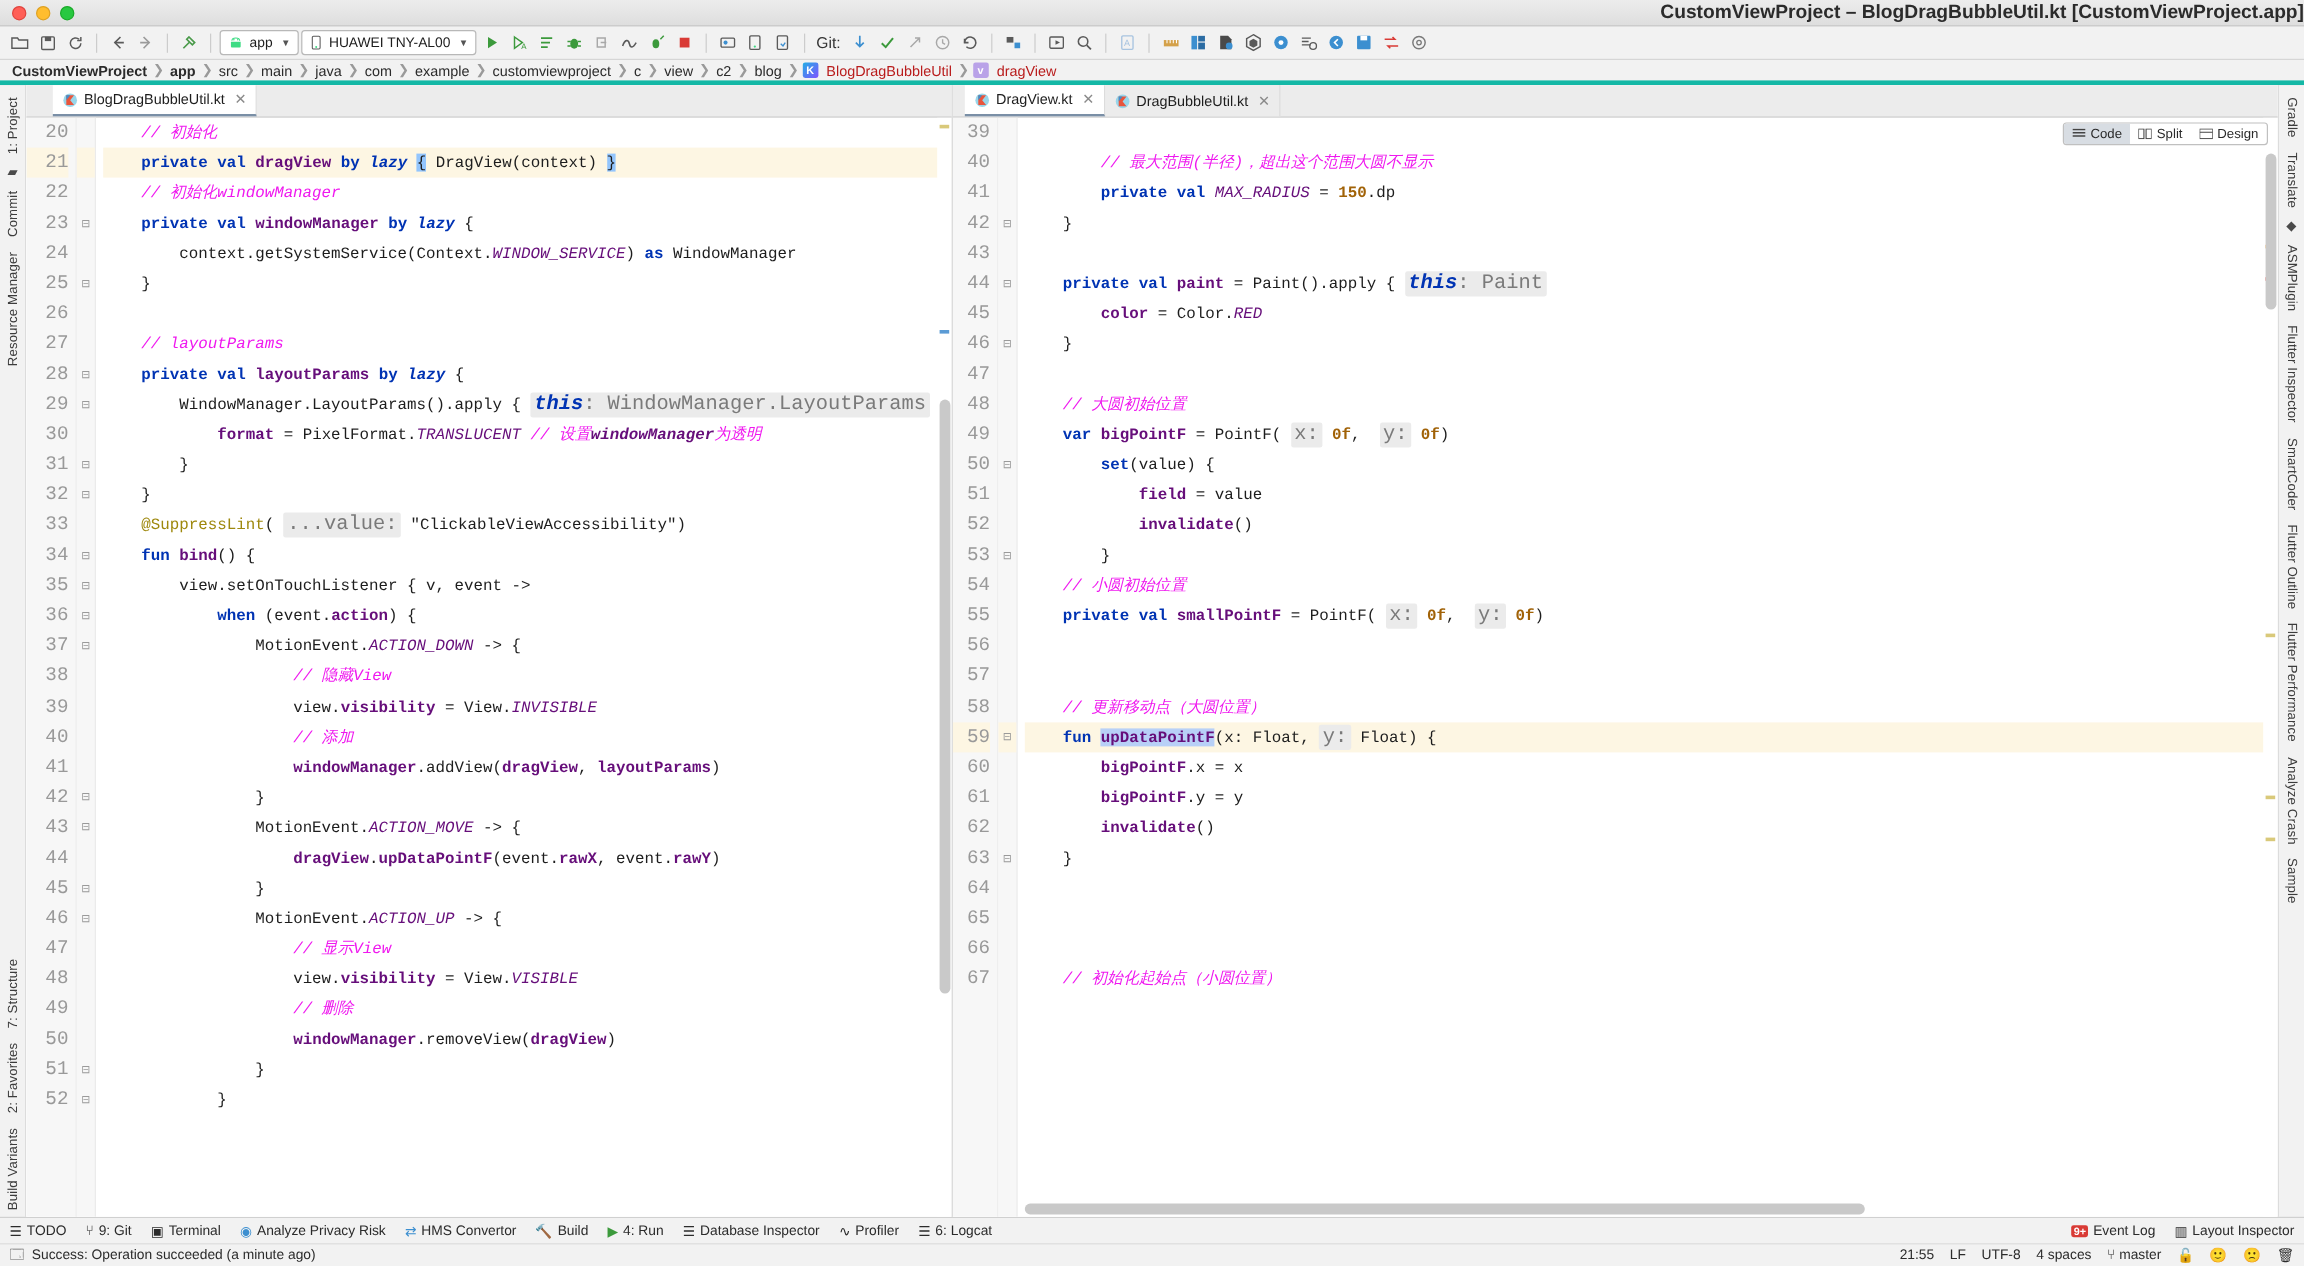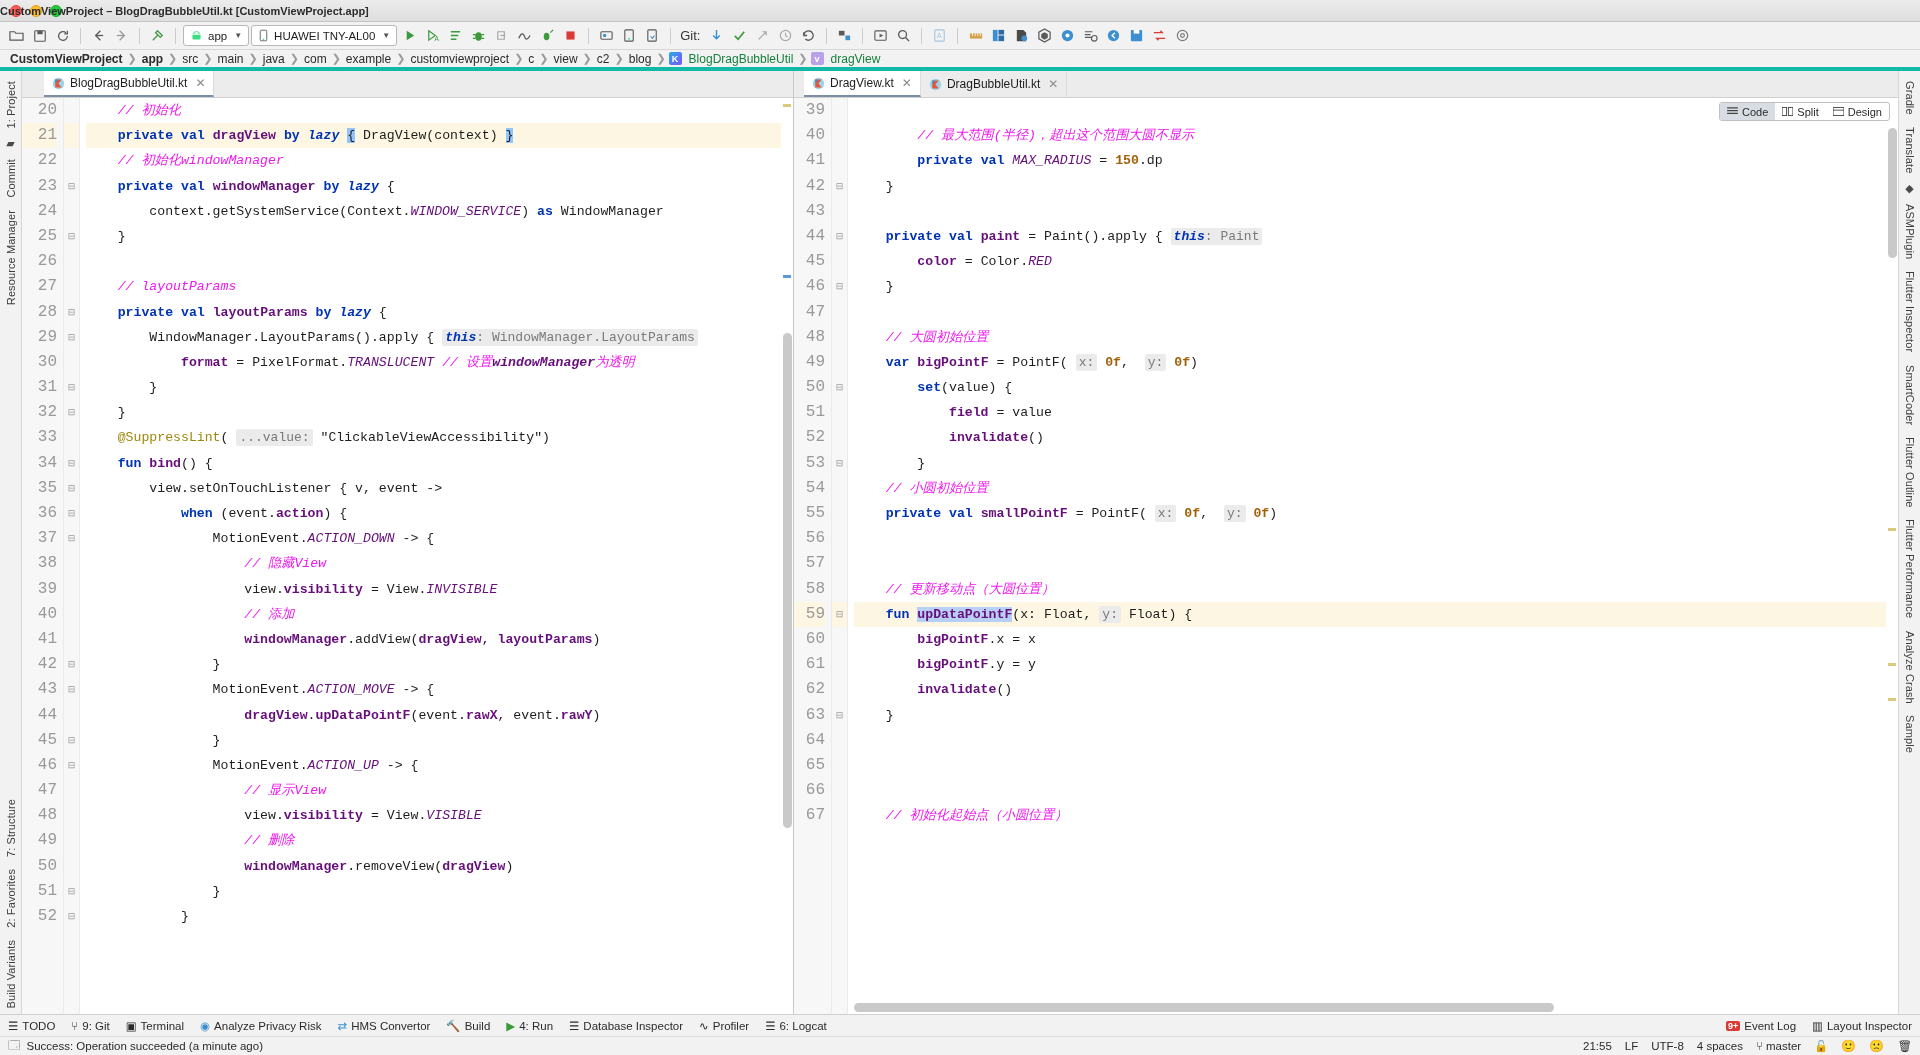--- a/index.html
+++ b/index.html
@@ -20,22 +20,22 @@
     height: 22px; background: linear-gradient(#ececec,#dedede);
     border-bottom: 1px solid #c4c4c4;
     display: flex; align-items: center; position: relative; flex: 0 0 22px;
   }
   .traffic { display:flex; gap:8px; padding-left:10px; align-items:center; }
   .dot { width:12px; height:12px; border-radius:50%; display:block; }
   .dot.red{background:#ff5f57;border:1px solid #e0443e;}
   .dot.yellow{background:#ffbd2e;border:1px solid #dea123;}
   .dot.green{background:#28c840;border:1px solid #1aab29;}
   .title-text {
-    position:absolute; left:0; right:0; text-align:left;
-    font-size:11px; font-weight:bold; color:#2b2b2b; pointer-events:none;
+    position:absolute; left:0; right:0; text-align:right;
+    font-size:16px; font-weight:bold; color:#2b2b2b; pointer-events:none;
   }
 
   
   .toolbar {
     height: 28px; background:#f2f2f2; border-bottom:1px solid #d6d6d6;
     display:flex; align-items:center; padding:0 6px; gap:2px; flex:0 0 28px;
   }
   .tb-btn { width:21px;height:21px;display:flex;align-items:center;justify-content:center;border-radius:3px;color:#4a4a4a;font-size:13px;line-height:1; }
   .tb-btn svg{display:block;}
   .tb-sep{width:1px;height:16px;background:#cccccc;margin:0 5px;}
@@ -50,21 +50,21 @@
   .breadcrumb{
     height:21px;display:flex;align-items:center;padding:0 8px;gap:2px;
     background:#f2f2f2;border-bottom:4px solid #14b8a6;font-size:12px;flex:0 0 21px;
   }
   .crumb{color:#2b2b2b;padding:0 2px;white-space:nowrap;}
   .crumb.bold{font-weight:bold;}
   .crumb-sep{color:#9a9a9a;font-size:11px;padding:0 1px;}
   .crumb-ic{width:13px;height:13px;border-radius:2px;display:inline-flex;align-items:center;justify-content:center;font-size:9px;font-weight:bold;color:#fff;margin-right:3px;}
   .ic-kt{background:linear-gradient(135deg,#22aee5,#7f52ff);}
   .ic-v{background:#b9a2e8;color:#fff;}
-  .crumb-green{color:#15803d;}
+  .crumb-green{color:#b91c1c;}
 
   
   .body{flex:1;display:flex;min-height:0;}
 
   
   .vstrip{
     width:22px;background:#f2f2f2;border-right:1px solid #d6d6d6;
     display:flex;flex-direction:column;align-items:center;flex:0 0 22px;
     padding-top:4px;
   }
@@ -125,21 +125,21 @@
   .ln.hl{background:#fdf6e3;}
 
   
   .kw{color:#0033b3;font-weight:bold;}
   .kw2{color:#0033b3;font-weight:bold;font-style:italic;}
   .fld{color:#660e7a;font-weight:bold;}
   .stat{color:#660e7a;font-style:italic;margin-top:30px;}
   .cmt{color:#ef18ef;font-style:italic;}
   .num{color:#a16207;font-weight:bold;}
   .ann{color:#9e880d;}
-  .hint{background:#ebebeb;color:#7a7a7a;font-size:13px;padding:1px 3px;border-radius:2px;font-style:normal;}
+  .hint{background:#ebebeb;color:#7a7a7a;font-size:17px;padding:1px 3px;border-radius:2px;font-style:normal;}
   .selbg{background:#b8d0f7;}
   .selbrace{background:#93c5fd;}
 
   
   .markers{position:absolute;right:0;top:0;width:12px;height:100%;background:#fff;}
   .mk{position:absolute;right:2px;width:8px;height:3px;}
 
   .vscroll{position:absolute;right:1px;width:9px;background:#c9c9c9;border-radius:5px;}
   .hscroll{position:absolute;left:60px;height:9px;background:#c9c9c9;border-radius:5px;bottom:2px;}
 

